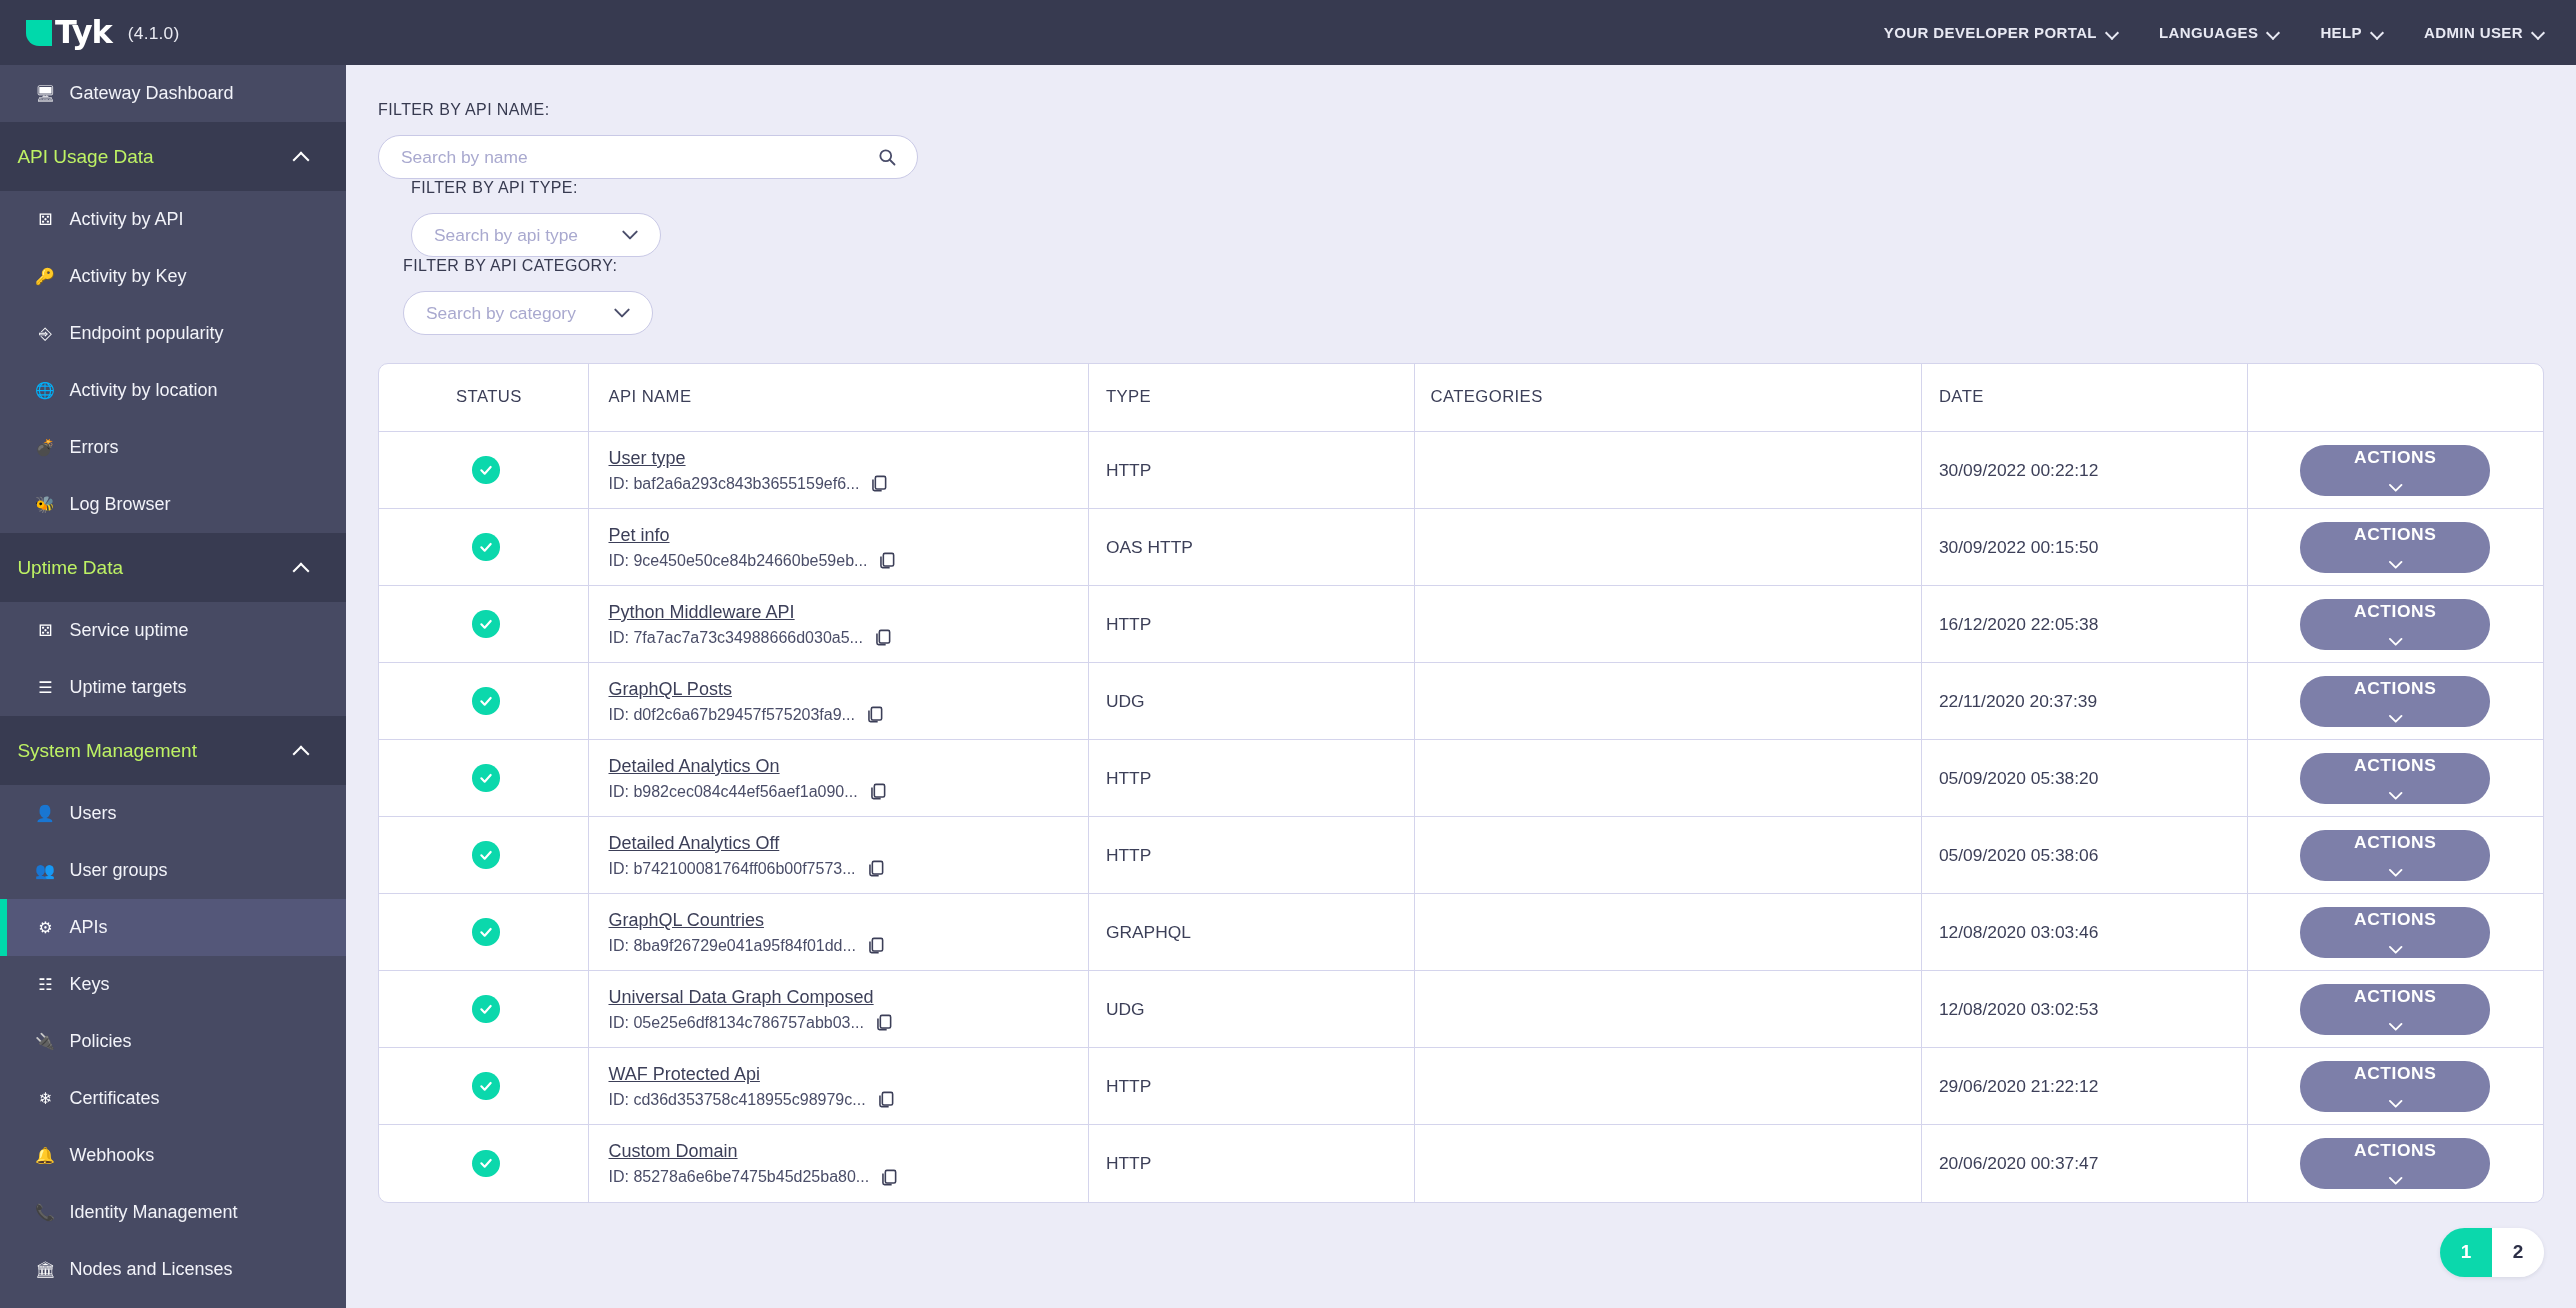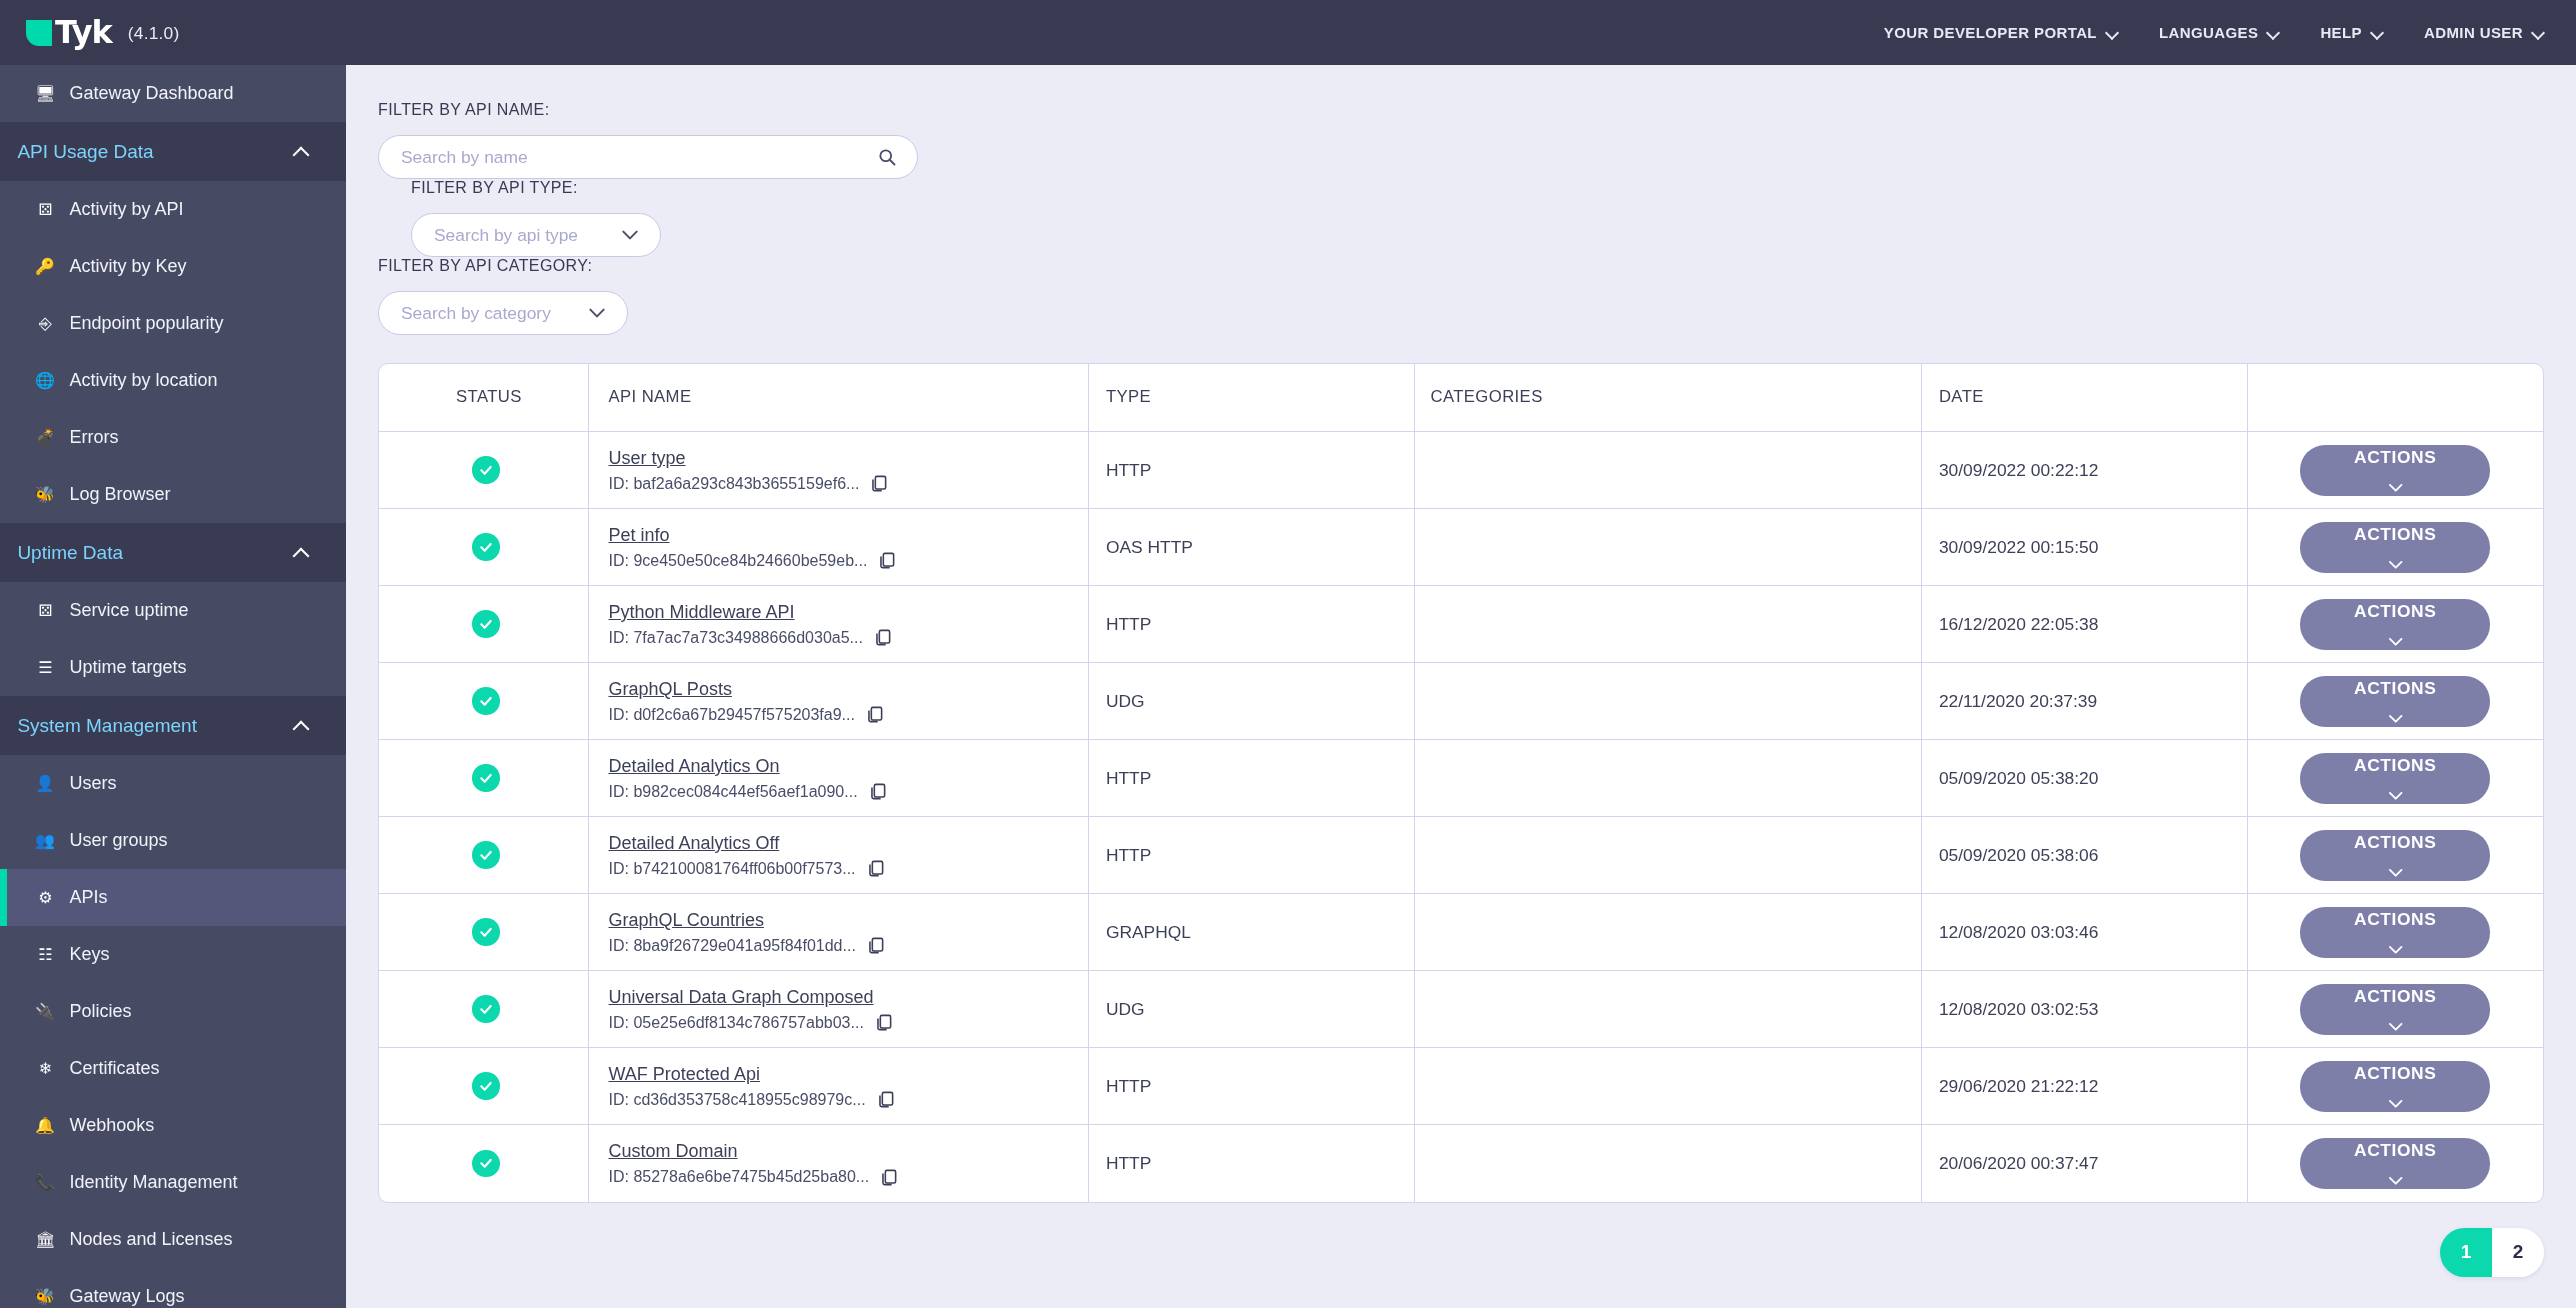--- a/index.html
+++ b/index.html
@@ -63,22 +63,22 @@
     border-left: 7.2px solid transparent;
     padding-left: 27.5px;
   }
   .side-link .ico {
     width: 22px; min-width: 22px; text-align: center;
     font-size: 16px; color: #ffffff; line-height: 1;
   }
   .side-link.active { background: #545779; border-left-color: #00d9ab; }
   .side-head {
     display: flex; align-items: center; justify-content: space-between;
-    height: 59px; padding: 0 38px 0 17.4px;
-    background: #383b51; color: #7dd3fc;
+    height: 69px; padding: 0 38px 0 17.4px;
+    background: #383b51; color: #bef264;
     font-size: 19px; cursor: pointer;
   }
   .caret-up { width: 13px; height: 13px; position: relative; }
   .caret-up::before {
     content: ""; position: absolute; left: 0; top: 4.3px;
     width: 10px; height: 10px;
     border-left: 2.9px solid #ffffff; border-top: 2.9px solid #ffffff;
     transform: rotate(45deg);
   }
 
@@ -120,21 +120,21 @@
     flex: 1; background: #ececf7;
     margin-left: 346px; margin-left: 0;
     padding: 29px 32px 0 32px;
     min-height: 0; position: relative;
   }
 
   .filters { display: flex; gap: 0; padding-top: 7.2px; flex-direction: column; }
   .filter { display: flex; flex-direction: column; }
   .f-name { width: 540px; }
   .f-type { width: 250px; margin-left: 33px; }
-  .f-cat  { width: 250px; }
+  .f-cat  { width: 250px; margin-left: 25px; }
   .f-label {
     font-size: 16px; font-weight: 400; color: #373a50;
     letter-spacing: 0.4px; margin-bottom: 16px;
   }
   .f-input {
     position: relative; height: 44px;
     background: #ffffff; border: 1.4px solid #c9c9e6;
     border-radius: 27.5px;
     display: flex; align-items: center; padding: 0 22px;
   }

